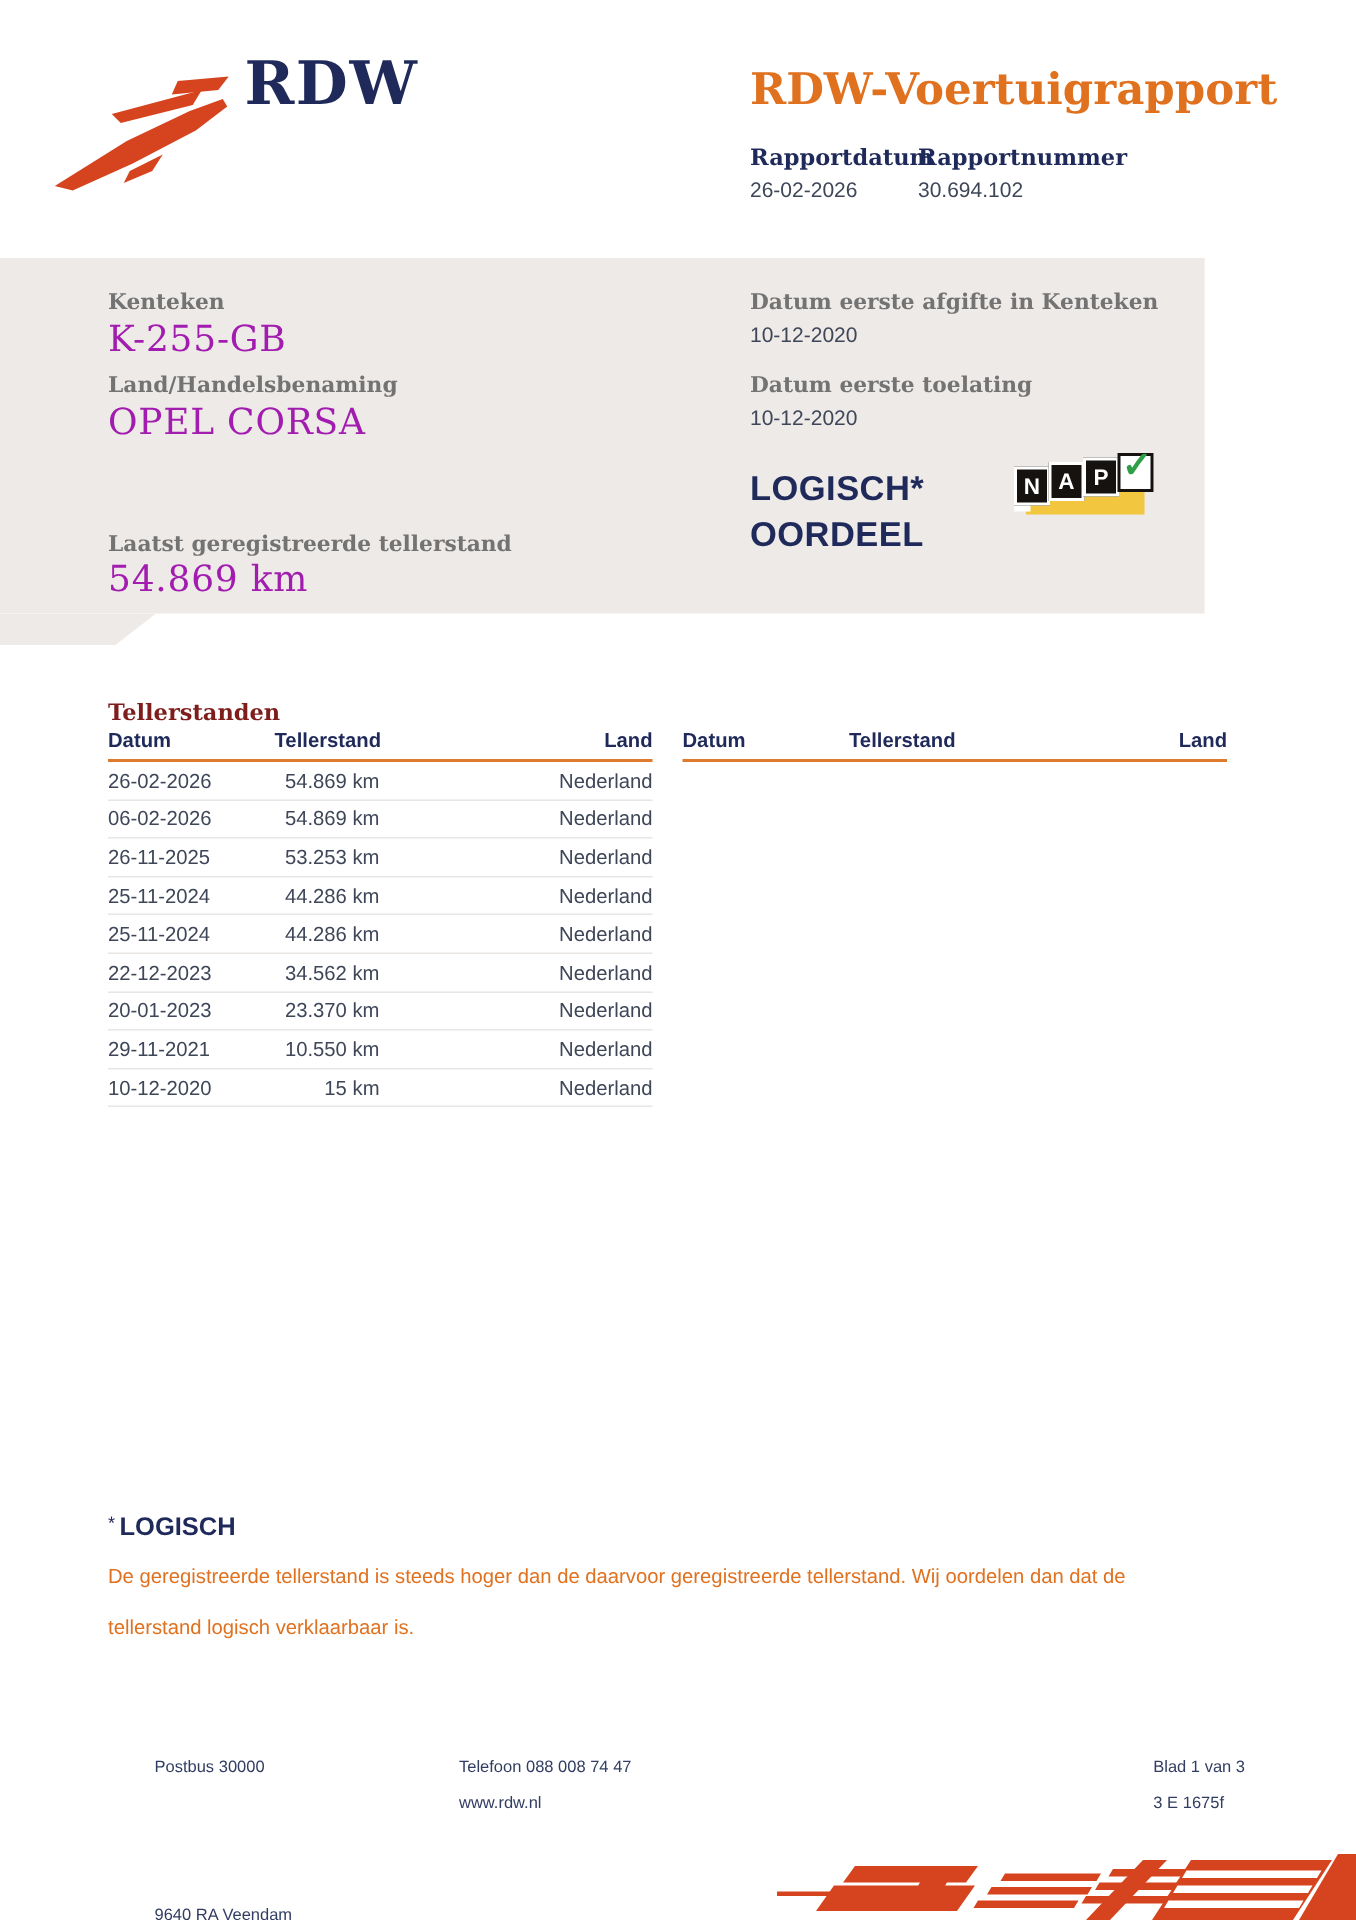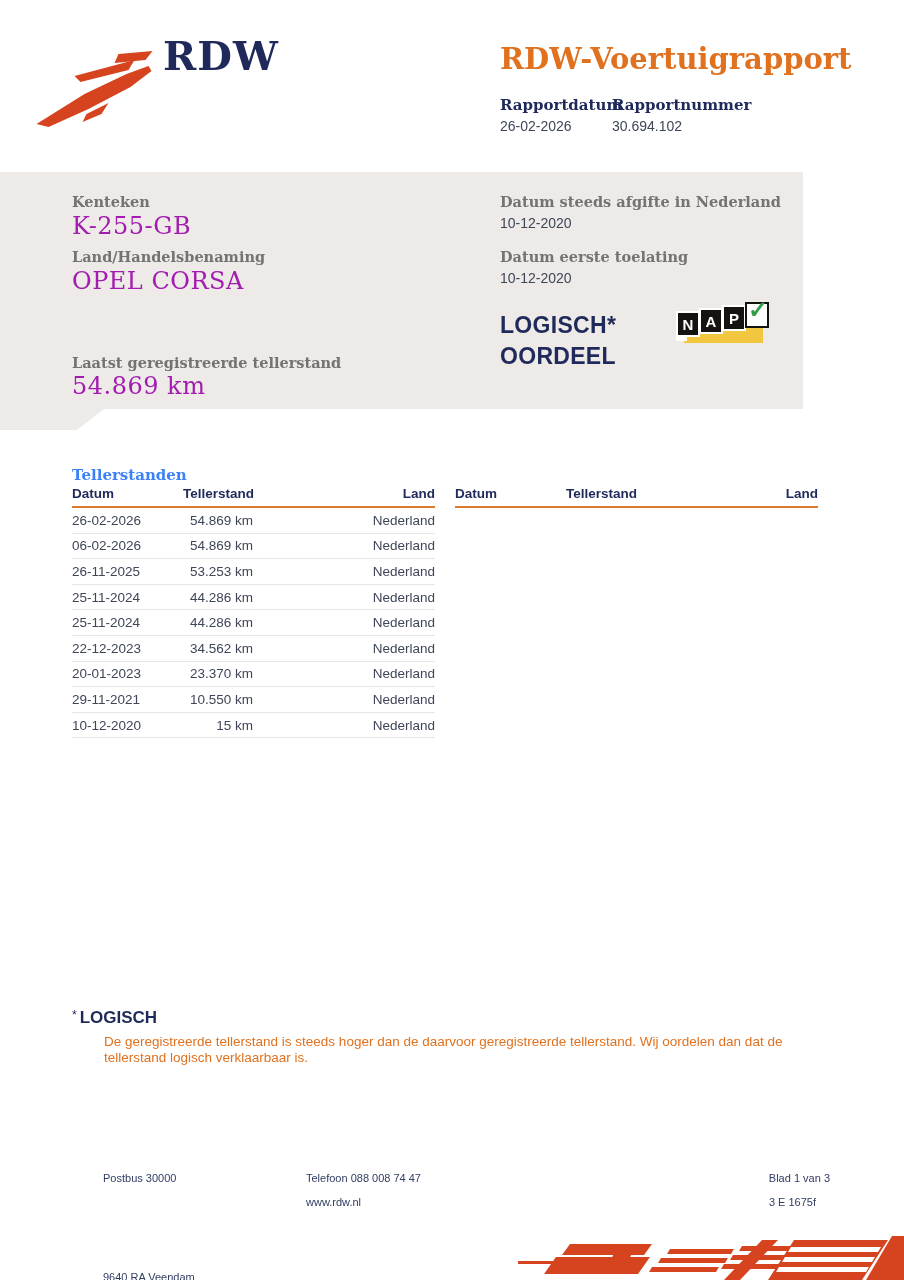--- a/index.html
+++ b/index.html
@@ -53,21 +53,21 @@
     border:2px solid #ffffff; color:#ffffff; font-weight:700; font-size:15px;
     display:flex; align-items:center; justify-content:center;
   }
   .nap .tile-check { background:#ffffff; border:2px solid #15120F; overflow:visible; }
   .nap .check-glyph {
     position:relative; top:-5px; left:1px; color:#2F9E48; font-size:24px; font-weight:700;
   }
 
   
   .section-title {
-    font-family:"DejaVu Serif", serif; font-weight:700; font-size:15px; color:#3b82f6;
+    font-family:"DejaVu Serif", serif; font-weight:700; font-size:15px; color:#7f1d1d;
   }
   .mtable { width:363px; }
   .thead {
     display:grid; grid-template-columns:111px 70px 1fr;
     font-weight:700; font-size:13.5px; color:#1F2A5A;
     padding-bottom:5px; border-bottom:2px solid #DD7A2E;
   }
   .thead .c3 { text-align:right; }
   .trow {
     display:grid; grid-template-columns:111px 70px 1fr;
@@ -75,21 +75,21 @@
     font-size:13.5px; color:#3E4658;
     border-bottom:1px solid #E8E5E3;
   }
   .trow .c2 { text-align:right; }
   .trow .c3 { text-align:right; }
 
   
   .note-title { font-weight:700; font-size:17px; color:#1F2A5A; }
   .note-ast { position:relative; top:-4px; font-size:12px; font-weight:400; margin-right:3px; }
   .note-body {
-    width:706px; font-size:13.5px; line-height:16px; color:#E0711F;margin-left:32px;
+    width:706px; font-size:13.5px; line-height:34px; color:#E0711F;
   }
 
   
   .foot { font-size:11px; color:#313D62;padding-left:31px; }
 </style>
 </head>
 <body>
 
 <div class="page">
 
@@ -115,21 +115,21 @@
 
   <div class="abs lbl-orange" style="left:72px; top:193px;">Kenteken</div>
   <div class="abs val-big" style="left:72px; top:212px;">K-255-GB</div>
 
   <div class="abs lbl-orange" style="left:72px; top:248px;">Land/Handelsbenaming</div>
   <div class="abs val-big" style="left:72px; top:267px;">OPEL CORSA</div>
 
   <div class="abs lbl-orange" style="left:72px; top:354px;">Laatst geregistreerde tellerstand</div>
   <div class="abs val-big" style="left:72px; top:372px;">54.869 km</div>
 
-  <div class="abs lbl-orange" style="left:500px; top:193px;">Datum steeds afgifte in Nederland</div>
+  <div class="abs lbl-orange" style="left:500px; top:193px;">Datum eerste afgifte in Kenteken</div>
   <div class="abs val-sans" style="left:500px; top:215px;">10-12-2020</div>
 
   <div class="abs lbl-orange" style="left:500px; top:248px;">Datum eerste toelating</div>
   <div class="abs val-sans" style="left:500px; top:270px;">10-12-2020</div>
 
   <div class="abs oordeel" style="left:500px; top:310px;">
     <div>LOGISCH*</div>
     <div>OORDEEL</div>
   </div>
 

